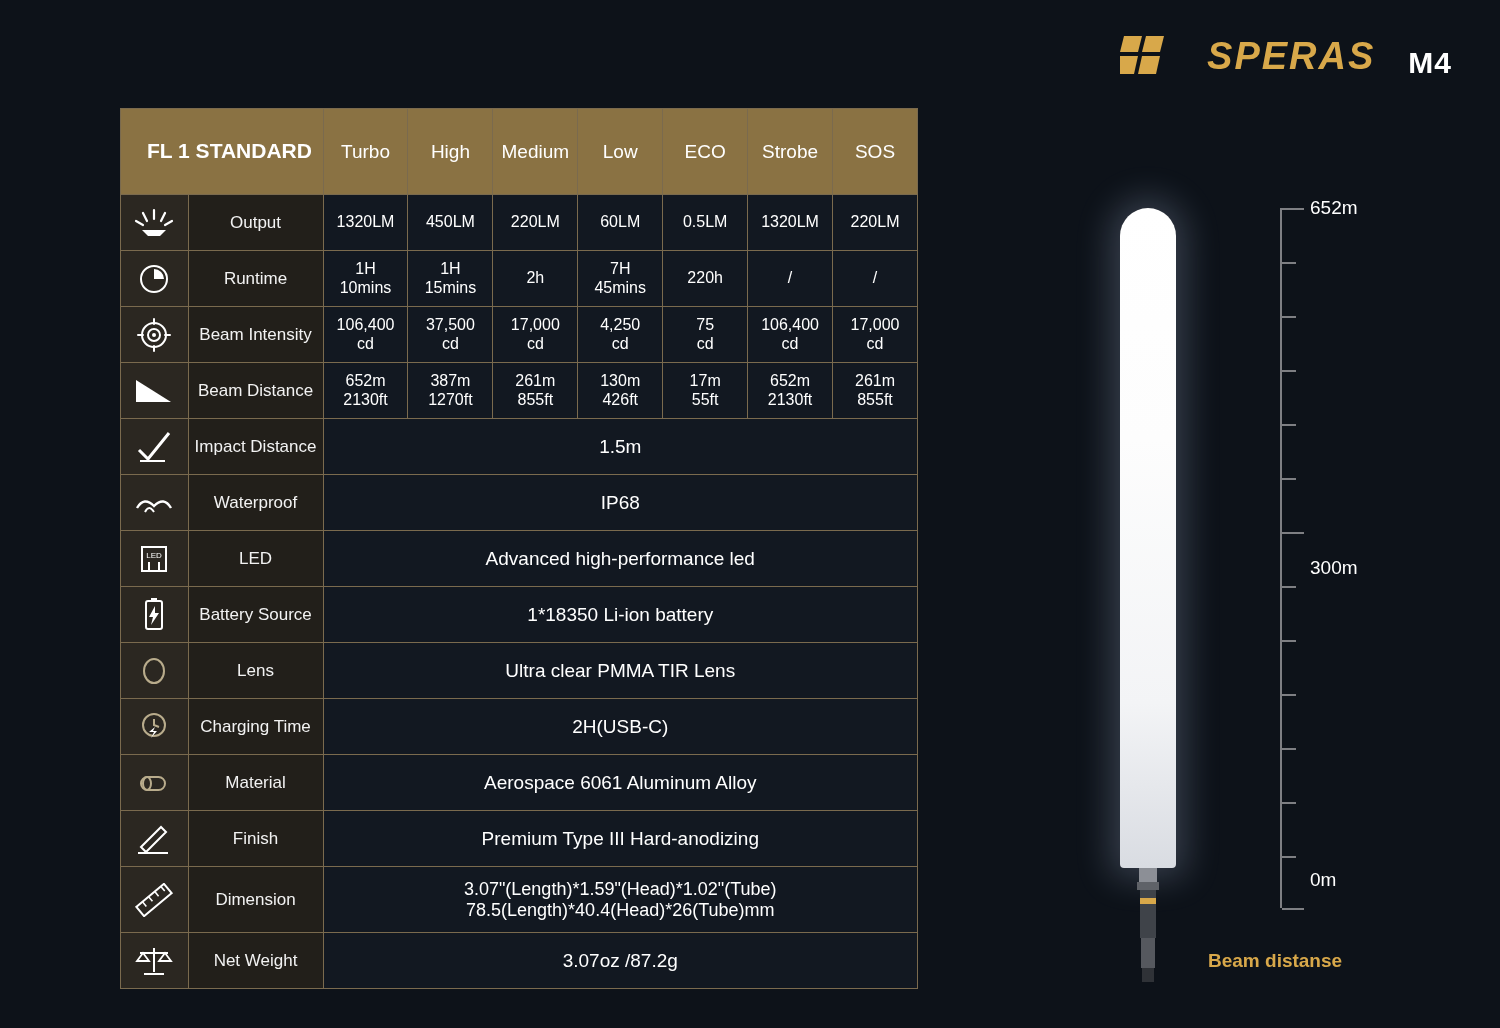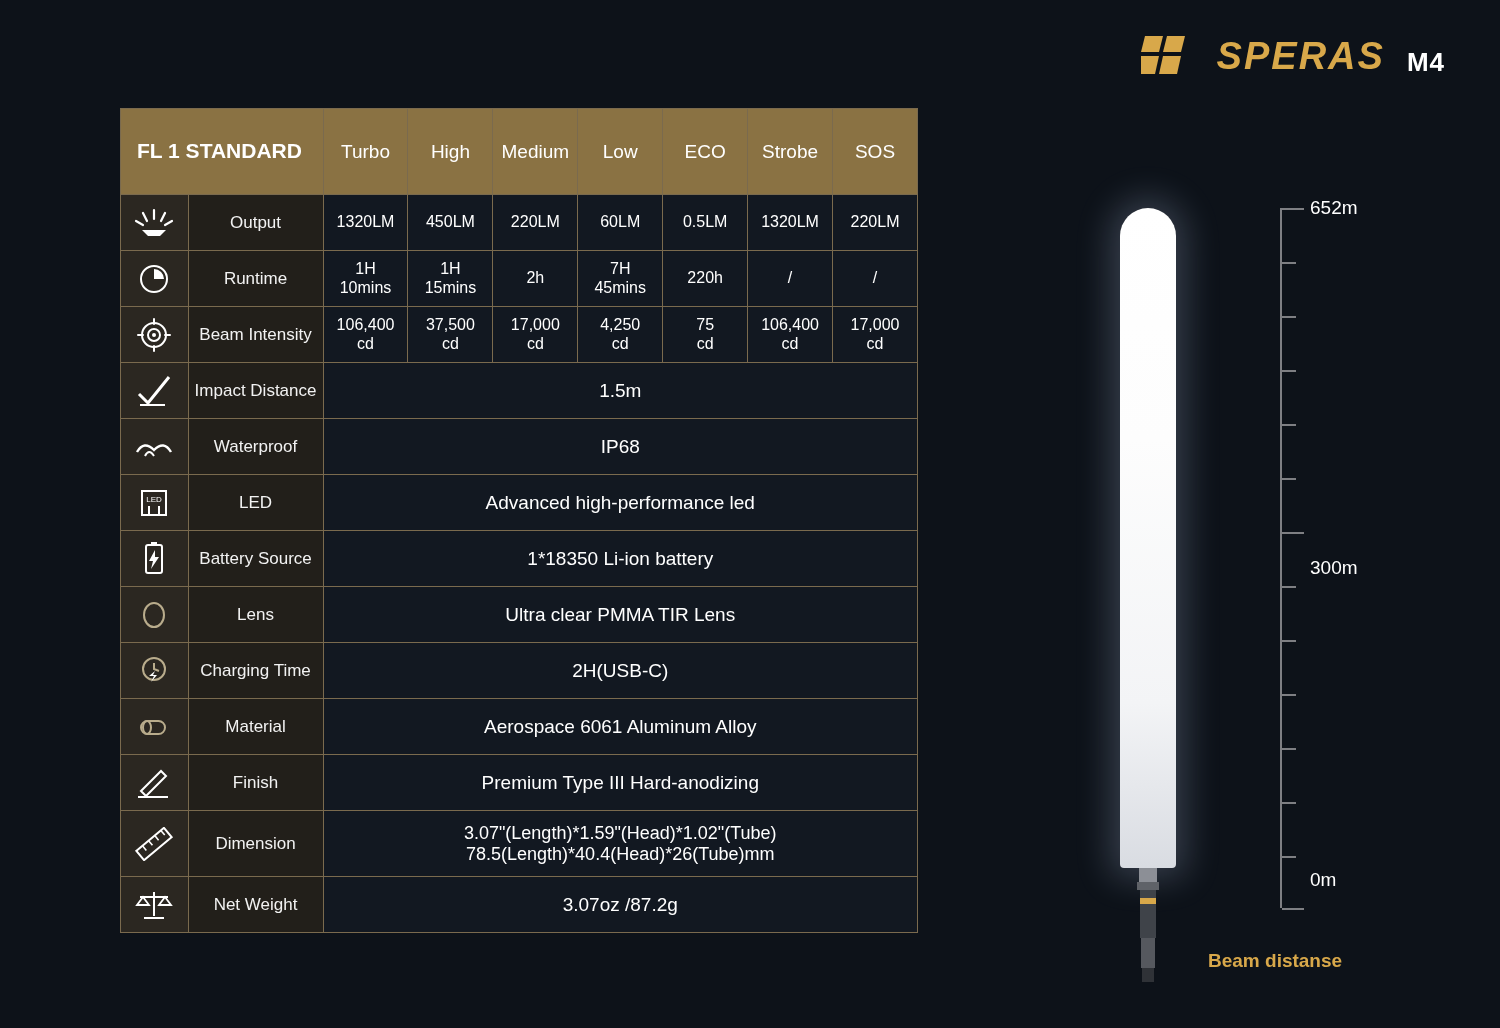--- a/index.html
+++ b/index.html
@@ -16,41 +16,41 @@
     position: relative;
     width: 1500px;
     height: 1028px;
     background: #0d1219;
   }
 
   
   .brand {
     position: absolute;
     top: 32px;
-    right: 55px;
+    right: 48px;
     display: flex;
     align-items: center;
-    gap: 14px;
+    gap: 25px;
   }
   .brand-logo {
     width: 62px;
     height: 48px;
     display: block;
   }
   .brand-name {
     color: #d8a84a;
     font-size: 38px;
     font-weight: bold;
     font-style: italic;
     letter-spacing: 2px;
     font-family: "Liberation Sans", sans-serif;
   }
   .brand-model {
     color: #ffffff;
-    font-size: 26px;
+    font-size: 30px;
     font-weight: bold;
     letter-spacing: 1px;
     margin-left: 8px;
     margin-top: 13px;
   }
 
   
   .spec-table {
     position: absolute;
     left: 120px;
@@ -70,21 +70,21 @@
   }
   .hdr-row th {
     background: #8a7243;
     color: #ffffff;
     font-size: 19px;
     height: 86px;
     font-weight: normal;
   }
   .hdr-row th.first {
     text-align: left;
-    padding-left: 16px;
+    padding-left: 26px;
     font-weight: bold;
     font-size: 21px;
   }
   .col-icon { width: 66px; }
   .col-label { width: 132px; }
   .col-mode { width: 83px; }
 
   td.icon-cell {
     background: #2b2721;
     padding: 0;
@@ -291,20 +291,44 @@
         <td class="val-cell">4,250
 cd</td>
         <td class="val-cell">75
 cd</td>
         <td class="val-cell">106,400
 cd</td>
         <td class="val-cell">17,000
 cd</td>
       </tr>
 
+      <tr class="data-row">
+        <td class="icon-cell">
+          <div class="icon-wrap">
+            <svg width="42" height="30" viewBox="0 0 42 30">
+              <polygon points="3,4 38,26 3,26" fill="#ffffff"></polygon>
+            </svg>
+          </div>
+        </td>
+        <td class="label-cell">Beam Distance</td>
+        <td class="val-cell">652m
+2130ft</td>
+        <td class="val-cell">387m
+1270ft</td>
+        <td class="val-cell">261m
+855ft</td>
+        <td class="val-cell">130m
+426ft</td>
+        <td class="val-cell">17m
+55ft</td>
+        <td class="val-cell">652m
+2130ft</td>
+        <td class="val-cell">261m
+855ft</td>
+      </tr>
 
       <tr class="data-row">
         <td class="icon-cell">
           <div class="icon-wrap">
             <svg width="38" height="34" viewBox="0 0 38 34">
               <path d="M4 20 L13 29 L34 3" fill="none" stroke="#ffffff" stroke-width="3"></path>
               <line x1="5" y1="31" x2="30" y2="31" stroke="#ffffff" stroke-width="2"></line>
             </svg>
           </div>
         </td>

